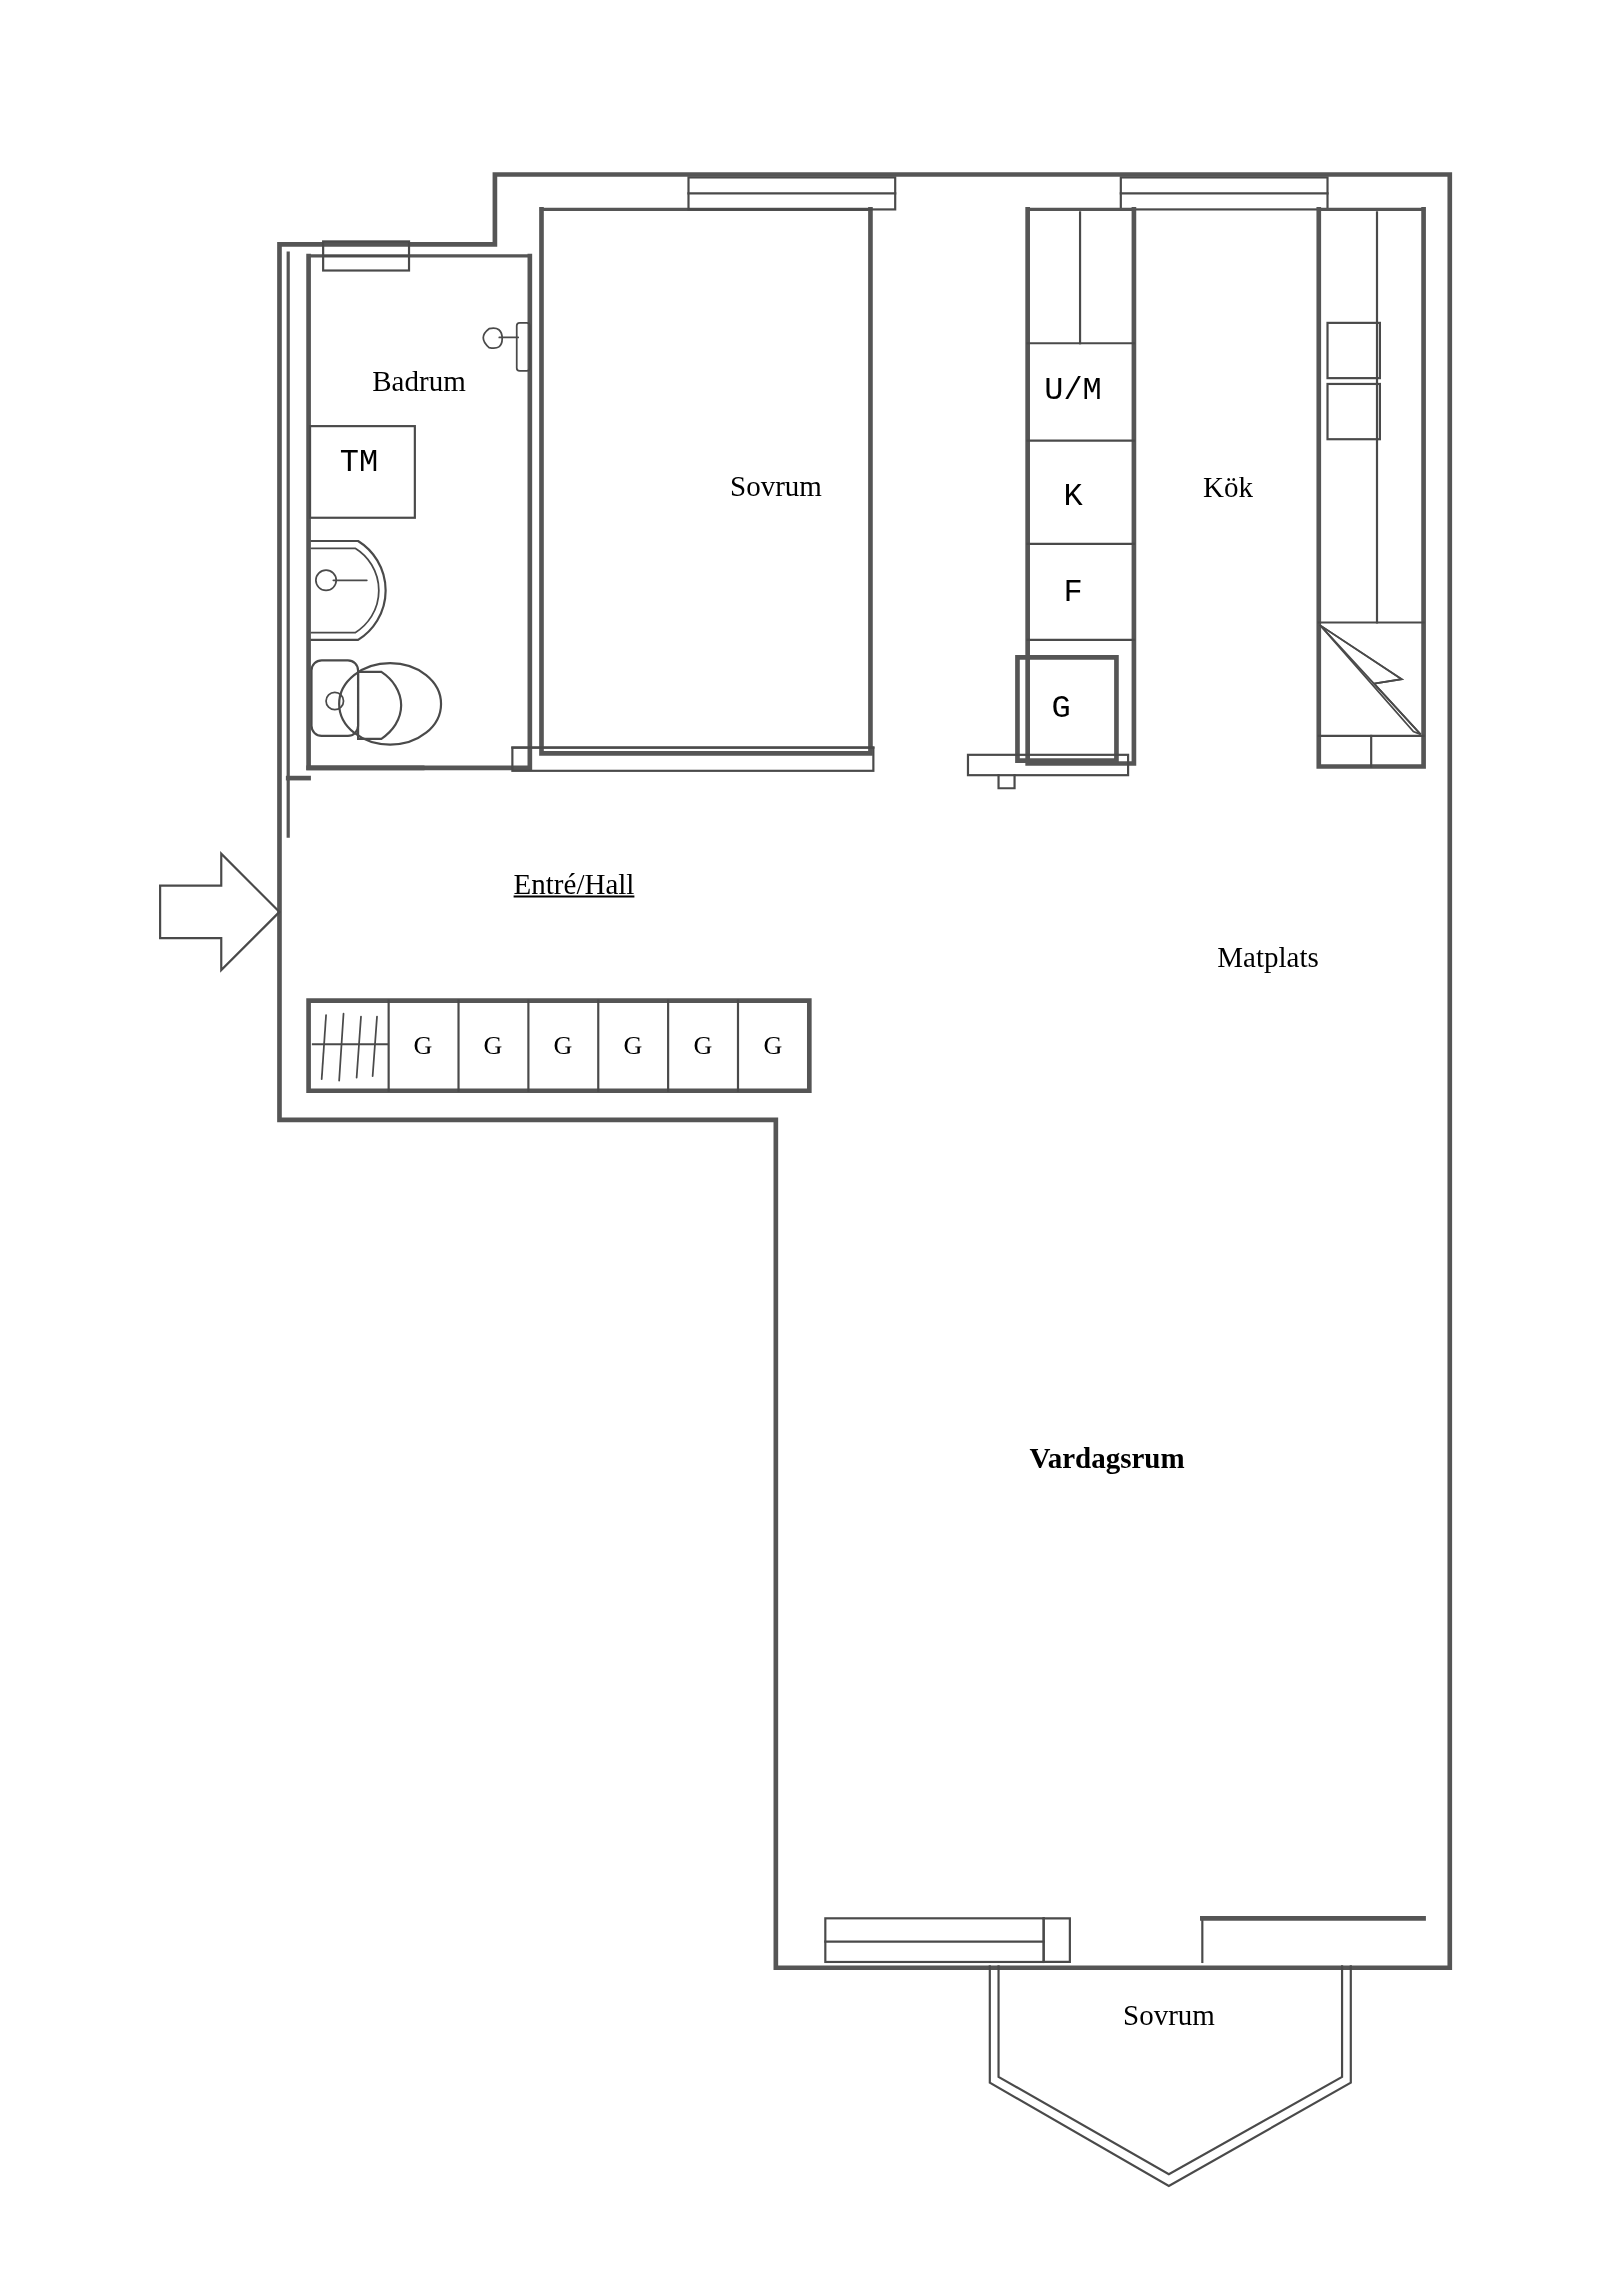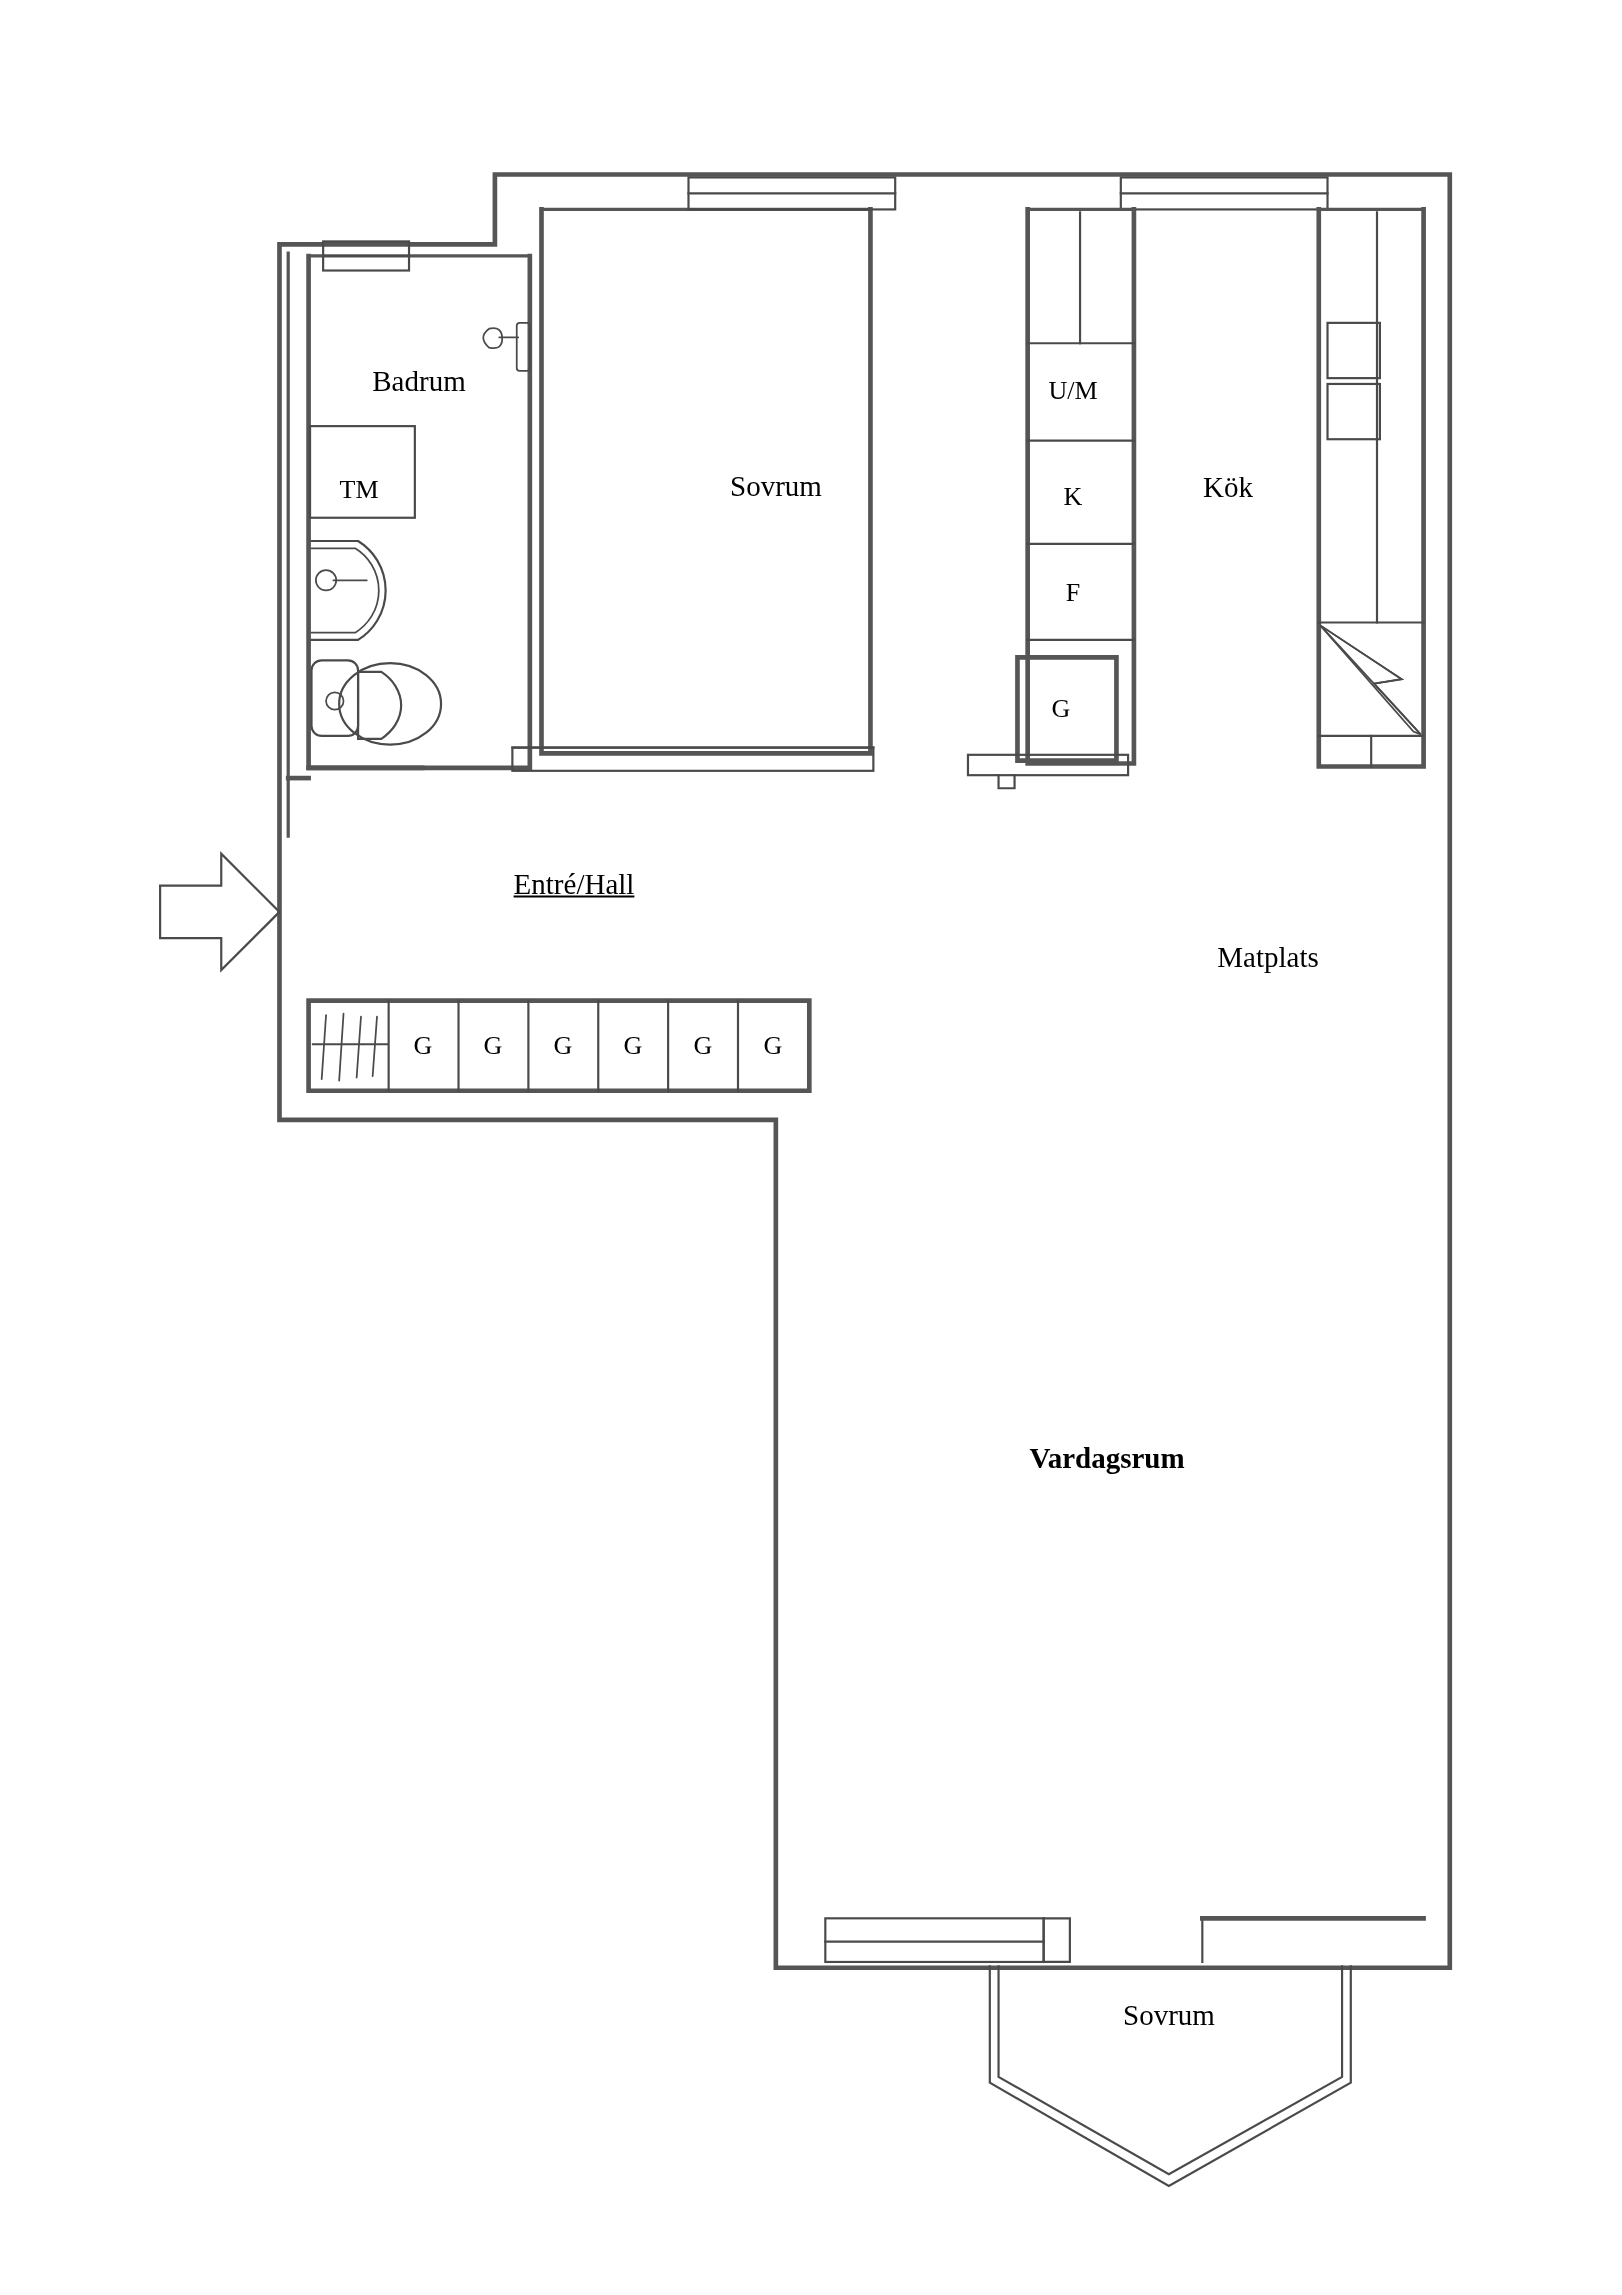--- a/index.html
+++ b/index.html
@@ -16,24 +16,24 @@
     font-family:"Liberation Serif","DejaVu Serif",serif;
     color:#000;
     white-space:nowrap;
     font-size:29px;
     line-height:1;
     transform:translate(-50%,-50%);
     pointer-events:none;
   }
   .fixture-label{
     position:absolute;
-    font-family:Liberation Serif, serif;
+    font-family:Liberation Mono, monospace;
     color:#000;
     white-space:nowrap;
-    font-size:26px;
+    font-size:32px;
     line-height:1;
     transform:translate(-50%,-50%);
   }
   .closet-label{
     position:absolute;
     font-family:"Liberation Serif","DejaVu Serif",serif;
     color:#000;
     white-space:nowrap;
     font-size:26px;
     line-height:1;
@@ -219,21 +219,21 @@
   <div class="room-label" style="left:1228px;top:487px;">Kök</div>
 
   <div class="room-label" style="left:574px;top:884px;text-decoration:underline;">Entré/Hall</div>
 
   <div class="room-label" style="left:1268px;top:957px;">Matplats</div>
 
   <div class="room-label" style="left:1107px;top:1458px;font-weight:bold;">Vardagsrum</div>
 
   <div class="room-label" style="left:1169px;top:2015px;">Sovrum</div>
 
-  <div class="fixture-label" style="left:359px;top:490px;text-align:right;">TM</div>
+  <div class="fixture-label" style="left:359px;top:463px;text-align:right;">TM</div>
 
   <div class="fixture-label" style="left:1073px;top:391px;">U/M</div>
 
   <div class="fixture-label" style="left:1073px;top:497px;">K</div>
 
   <div class="fixture-label" style="left:1073px;top:593px;">F</div>
 
   <div class="fixture-label" style="left:1061px;top:709px;">G</div>
 
   <div class="closet-label" style="left:423px;top:1046px;">G</div>

